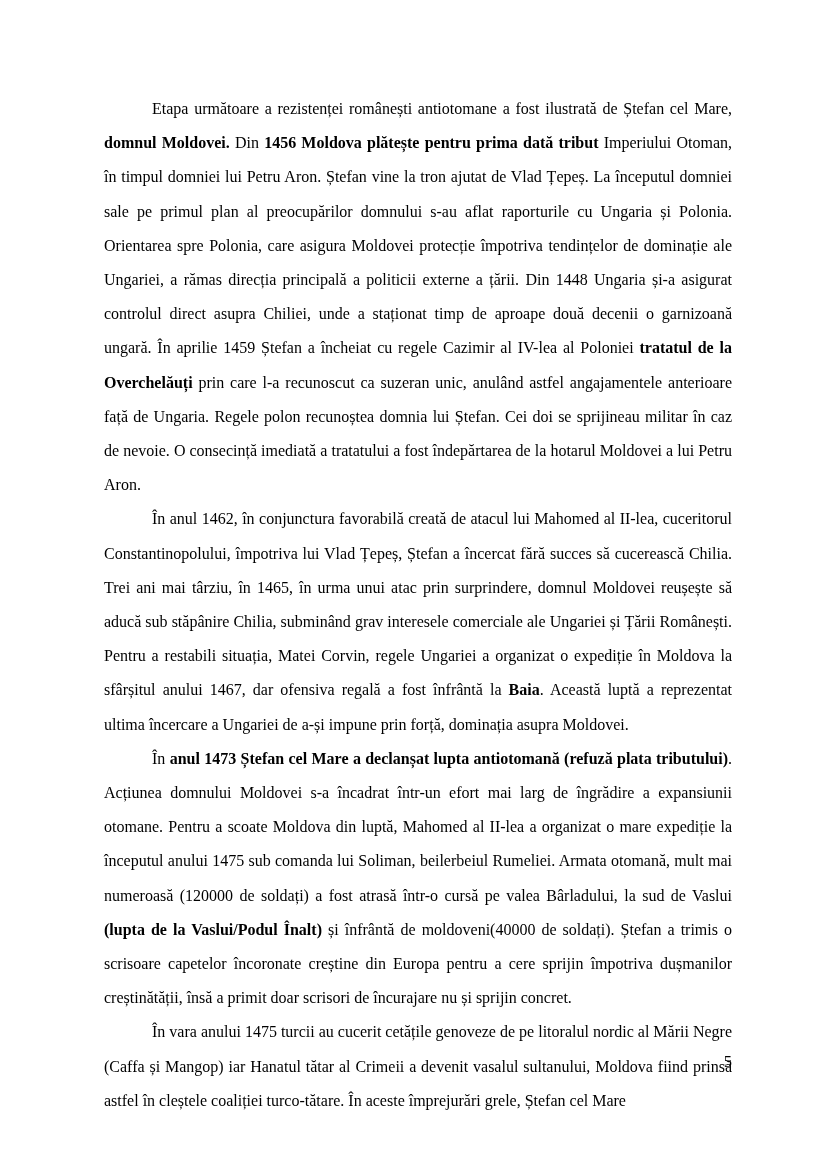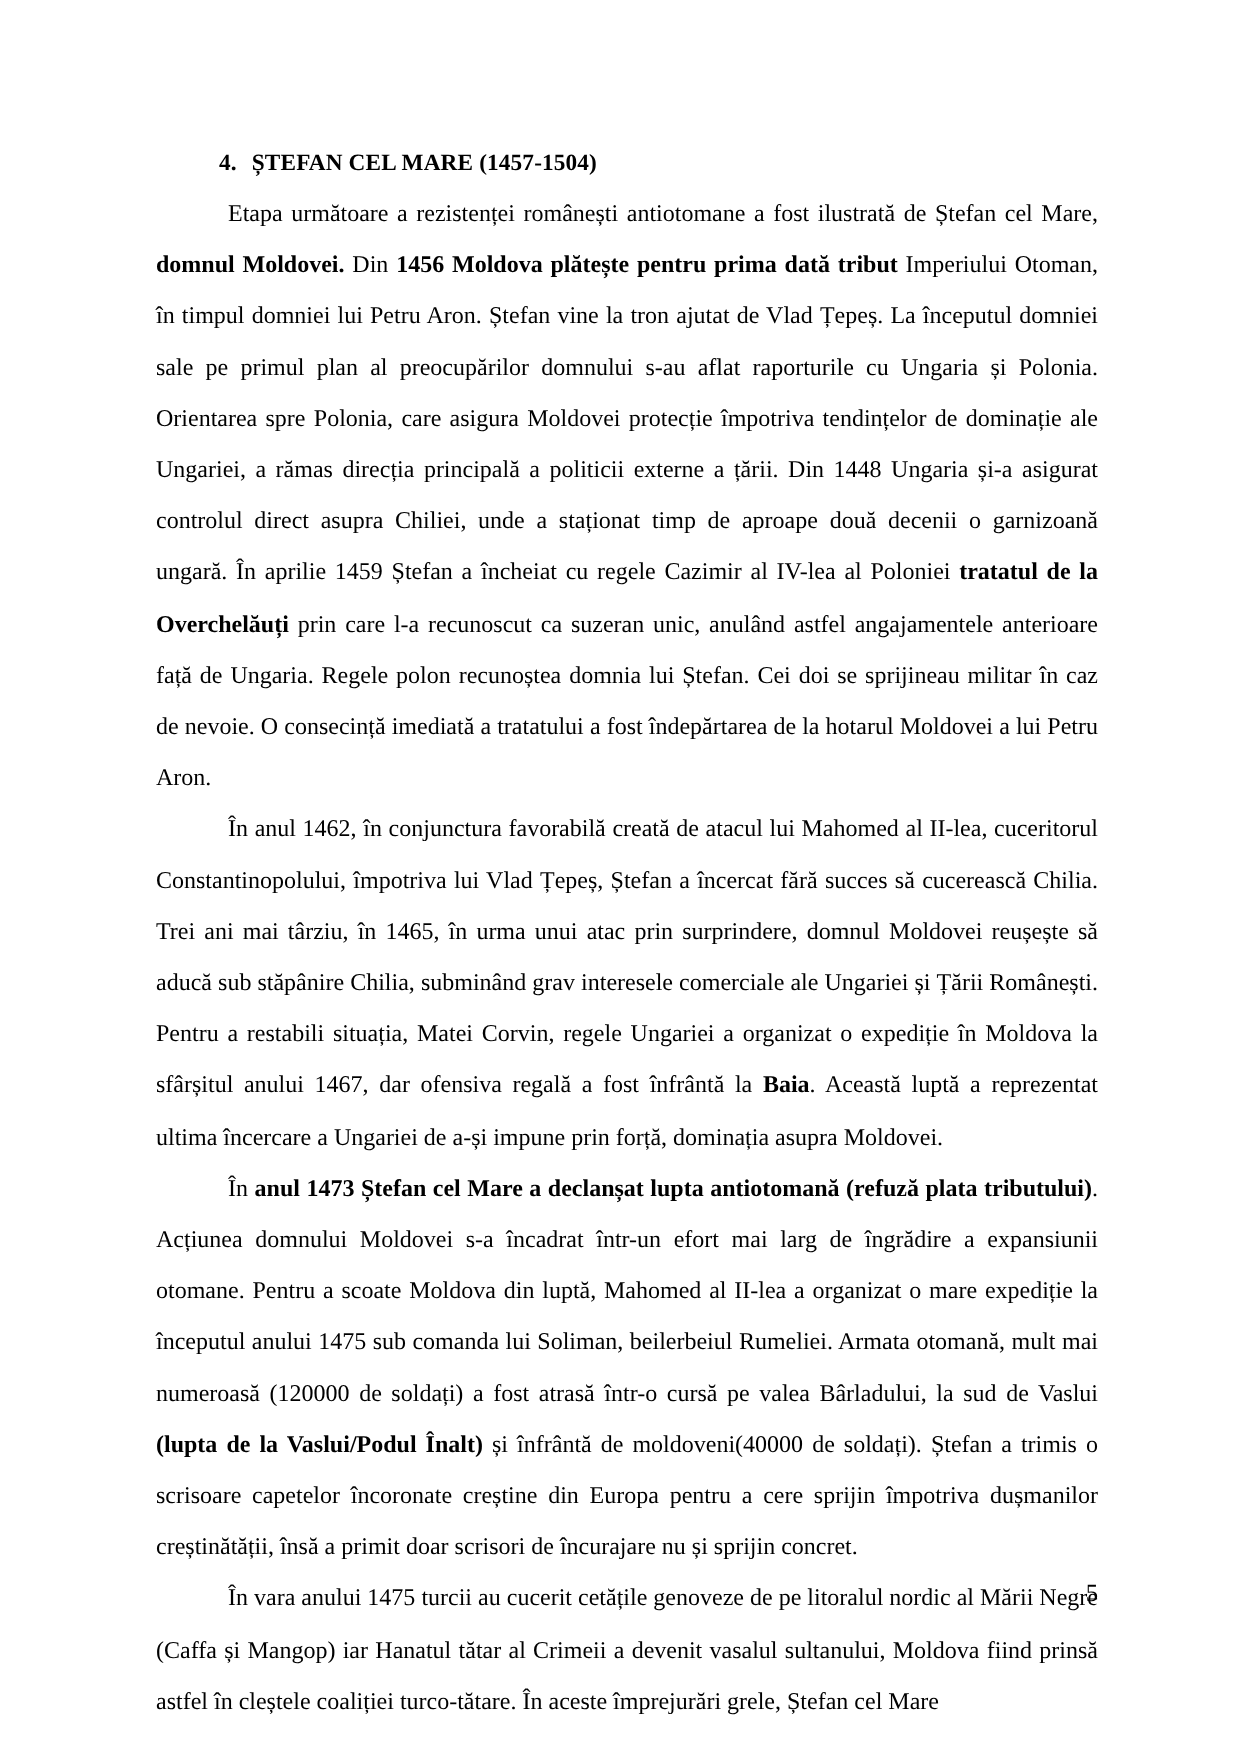--- a/index.html
+++ b/index.html
@@ -63,23 +63,20 @@
     line-height: 20px;
   }
 </style>
 </head>
 <body>
 
 <div class="page">
 
   <div class="content">
 
-    <div class="heading">
-      <span class="num">4.</span><span>ȘTEFAN CEL MARE (1457-1504)</span>
-    </div>
 
     <div id="paragraphs">
         <p class="para"><span>Etapa următoare a rezistenței românești antiotomane a fost ilustrată de Ștefan cel Mare, </span><b>domnul Moldovei.</b><span> Din </span><b>1456 Moldova plătește pentru prima dată tribut</b><span> Imperiului Otoman, în timpul domniei lui Petru Aron. Ștefan vine la tron ajutat de Vlad Țepeș. La începutul domniei sale pe primul plan al preocupărilor domnului s-au aflat raporturile cu Ungaria și Polonia. Orientarea spre Polonia, care asigura Moldovei protecție împotriva tendințelor de dominație ale Ungariei, a rămas direcția principală a politicii externe a țării. Din 1448 Ungaria și-a asigurat controlul direct asupra Chiliei, unde a staționat timp de aproape două decenii o garnizoană ungară. În aprilie 1459 Ștefan a încheiat cu regele Cazimir al IV-lea al Poloniei </span><b>tratatul de la Overchelăuți</b><span> prin care l-a recunoscut ca suzeran unic, anulând astfel angajamentele anterioare față de Ungaria. Regele polon recunoștea domnia lui Ștefan. Cei doi se sprijineau militar în caz de nevoie. O consecință imediată a tratatului a fost îndepărtarea de la hotarul Moldovei a lui Petru Aron.</span></p>
         <p class="para"><span>În anul 1462, în conjunctura favorabilă creată de atacul lui Mahomed al II-lea, cuceritorul Constantinopolului, împotriva lui Vlad Țepeș, Ștefan a încercat fără succes să cucerească Chilia. Trei ani mai târziu, în 1465, în urma unui atac prin surprindere, domnul Moldovei reușește să aducă sub stăpânire Chilia, subminând grav interesele comerciale ale Ungariei și Țării Românești. Pentru a restabili situația, Matei Corvin, regele Ungariei a organizat o expediție în Moldova la sfârșitul anului 1467, dar ofensiva regală a fost înfrântă la </span><b>Baia</b><span>. Această luptă a reprezentat ultima încercare a Ungariei de a-și impune prin forță, dominația asupra Moldovei.</span></p>
         <p class="para"><span>În </span><b>anul 1473 Ștefan cel Mare a declanșat lupta antiotomană (refuză plata tributului)</b><span>. Acțiunea domnului Moldovei s-a încadrat într-un efort mai larg de îngrădire a expansiunii otomane. Pentru a scoate Moldova din luptă, Mahomed al II-lea a organizat o mare expediție la începutul anului 1475 sub comanda lui Soliman, beilerbeiul Rumeliei. Armata otomană, mult mai numeroasă (120000 de soldați)  a fost atrasă într-o cursă pe valea Bârladului, la sud de Vaslui </span><b>(lupta de la Vaslui/Podul Înalt)</b><span> și înfrântă de moldoveni(40000 de soldați). Ștefan a trimis o scrisoare capetelor încoronate creștine din Europa pentru a cere sprijin împotriva dușmanilor creștinătății, însă a primit doar scrisori de încurajare nu și sprijin concret.</span></p>
         <p class="para"><span>În vara anului 1475 turcii au cucerit cetățile genoveze de pe litoralul nordic al Mării Negre (Caffa și Mangop) iar Hanatul tătar al Crimeii a devenit vasalul sultanului, Moldova fiind prinsă astfel în cleștele coaliției turco-tătare. În aceste împrejurări grele, Ștefan cel Mare</span></p>
       </div>
 
   </div>
 

